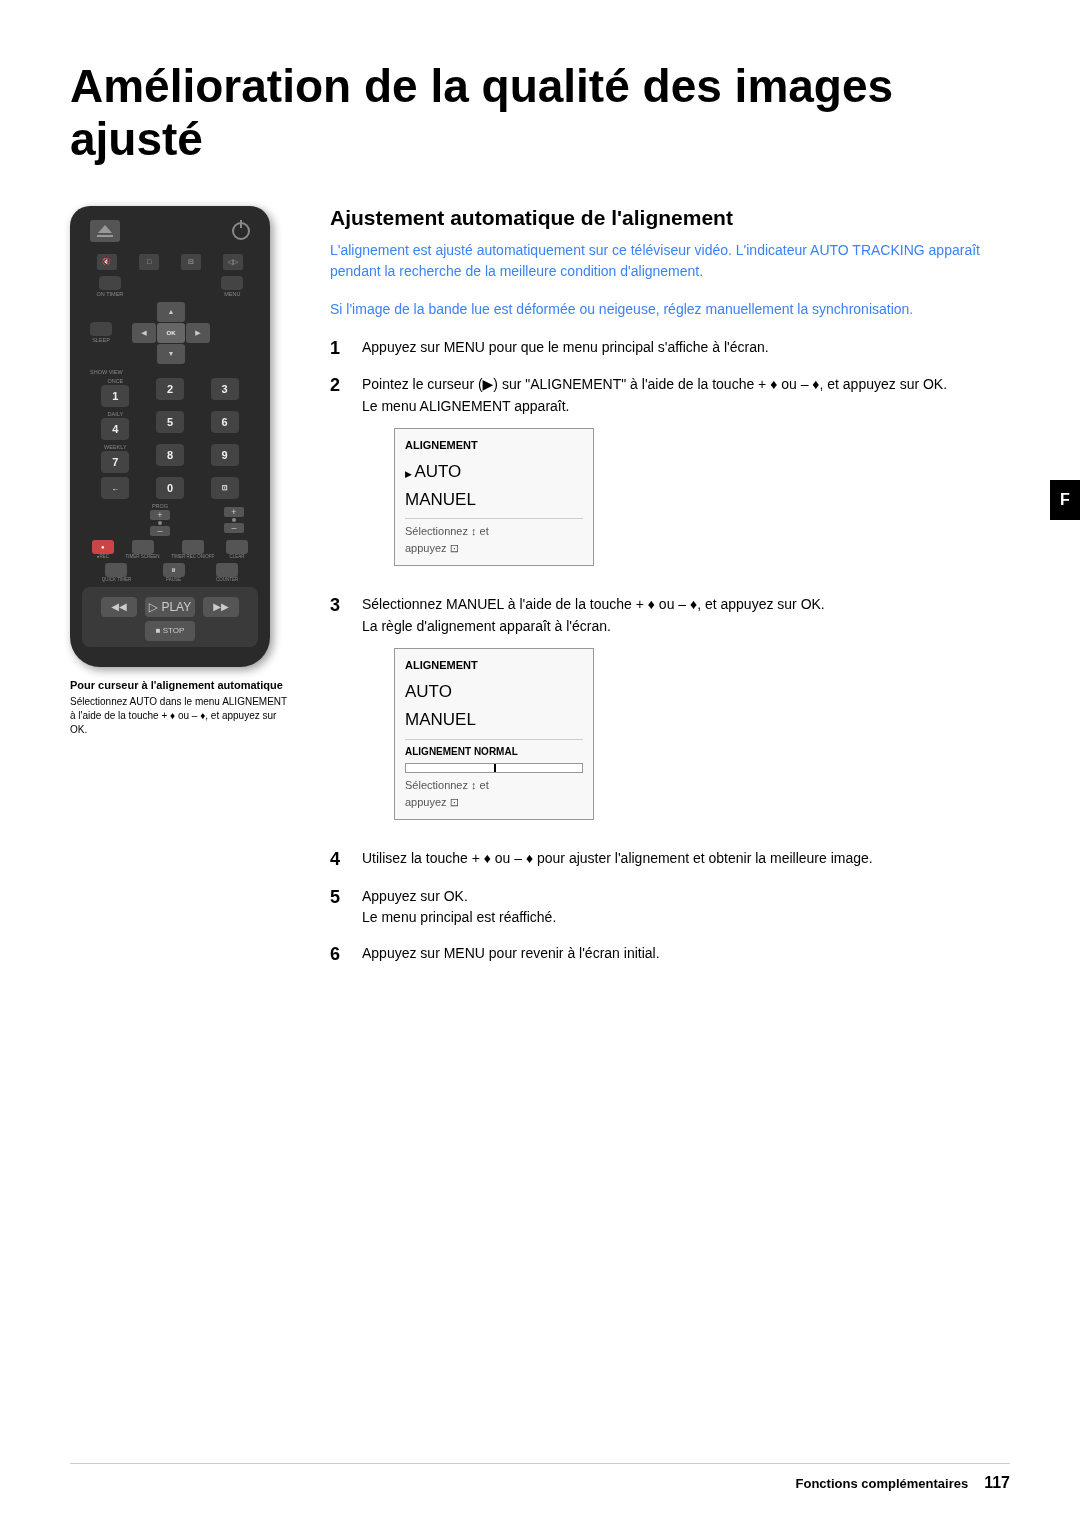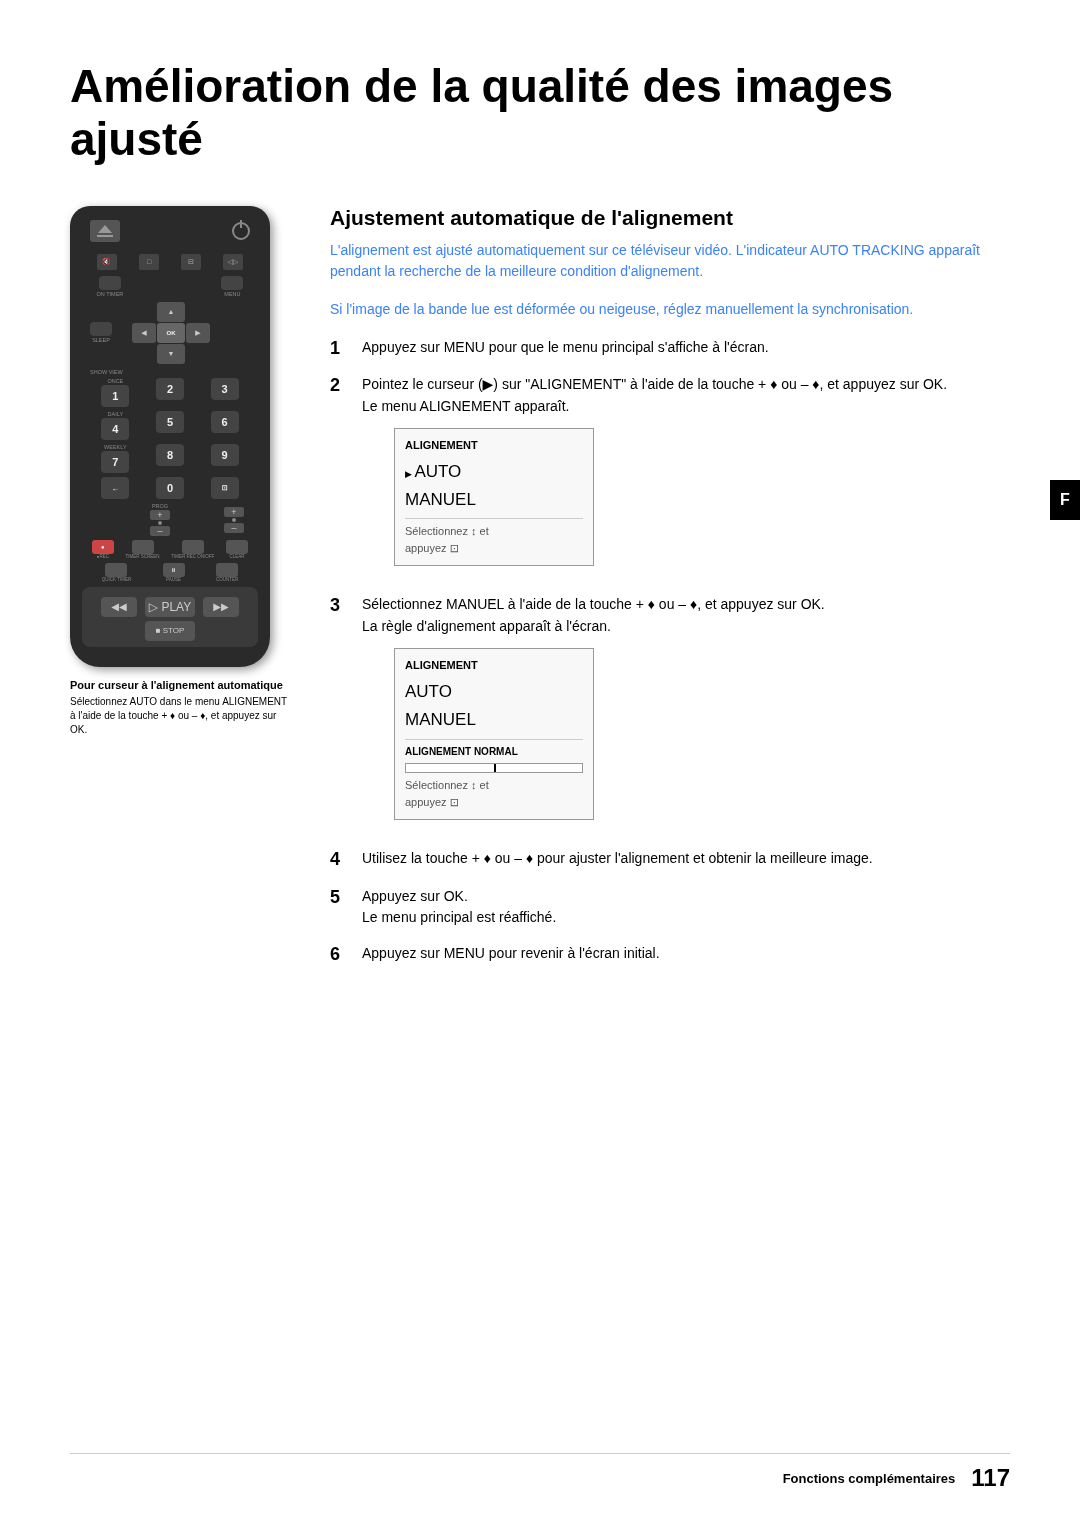--- a/index.html
+++ b/index.html
@@ -376,21 +376,21 @@
       color: #000;
       display: flex;
       align-items: center;
       gap: 16px;
     }
     .footer-section {
       font-weight: bold;
       font-size: 13px;
     }
     .footer-page {
-      font-size: 24px;
+      font-size: 16px;
       font-weight: bold;
     }
   </style>
 </head>
 <body>
 
 <div class="page-container">
 
   <h1 class="main-title">Amélioration de la qualité des images ajusté</h1>
 

